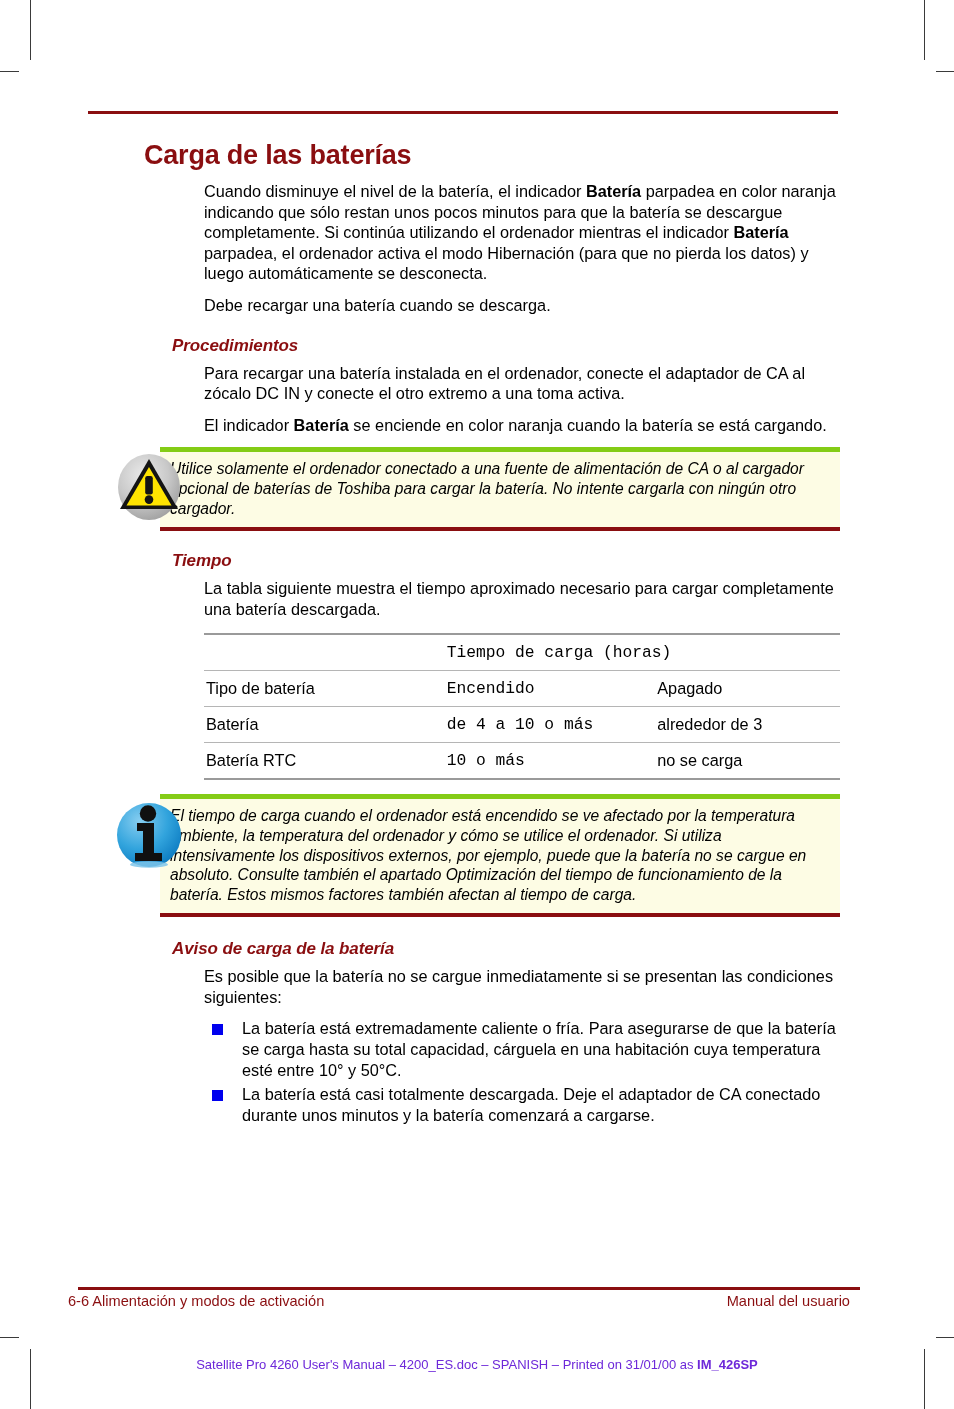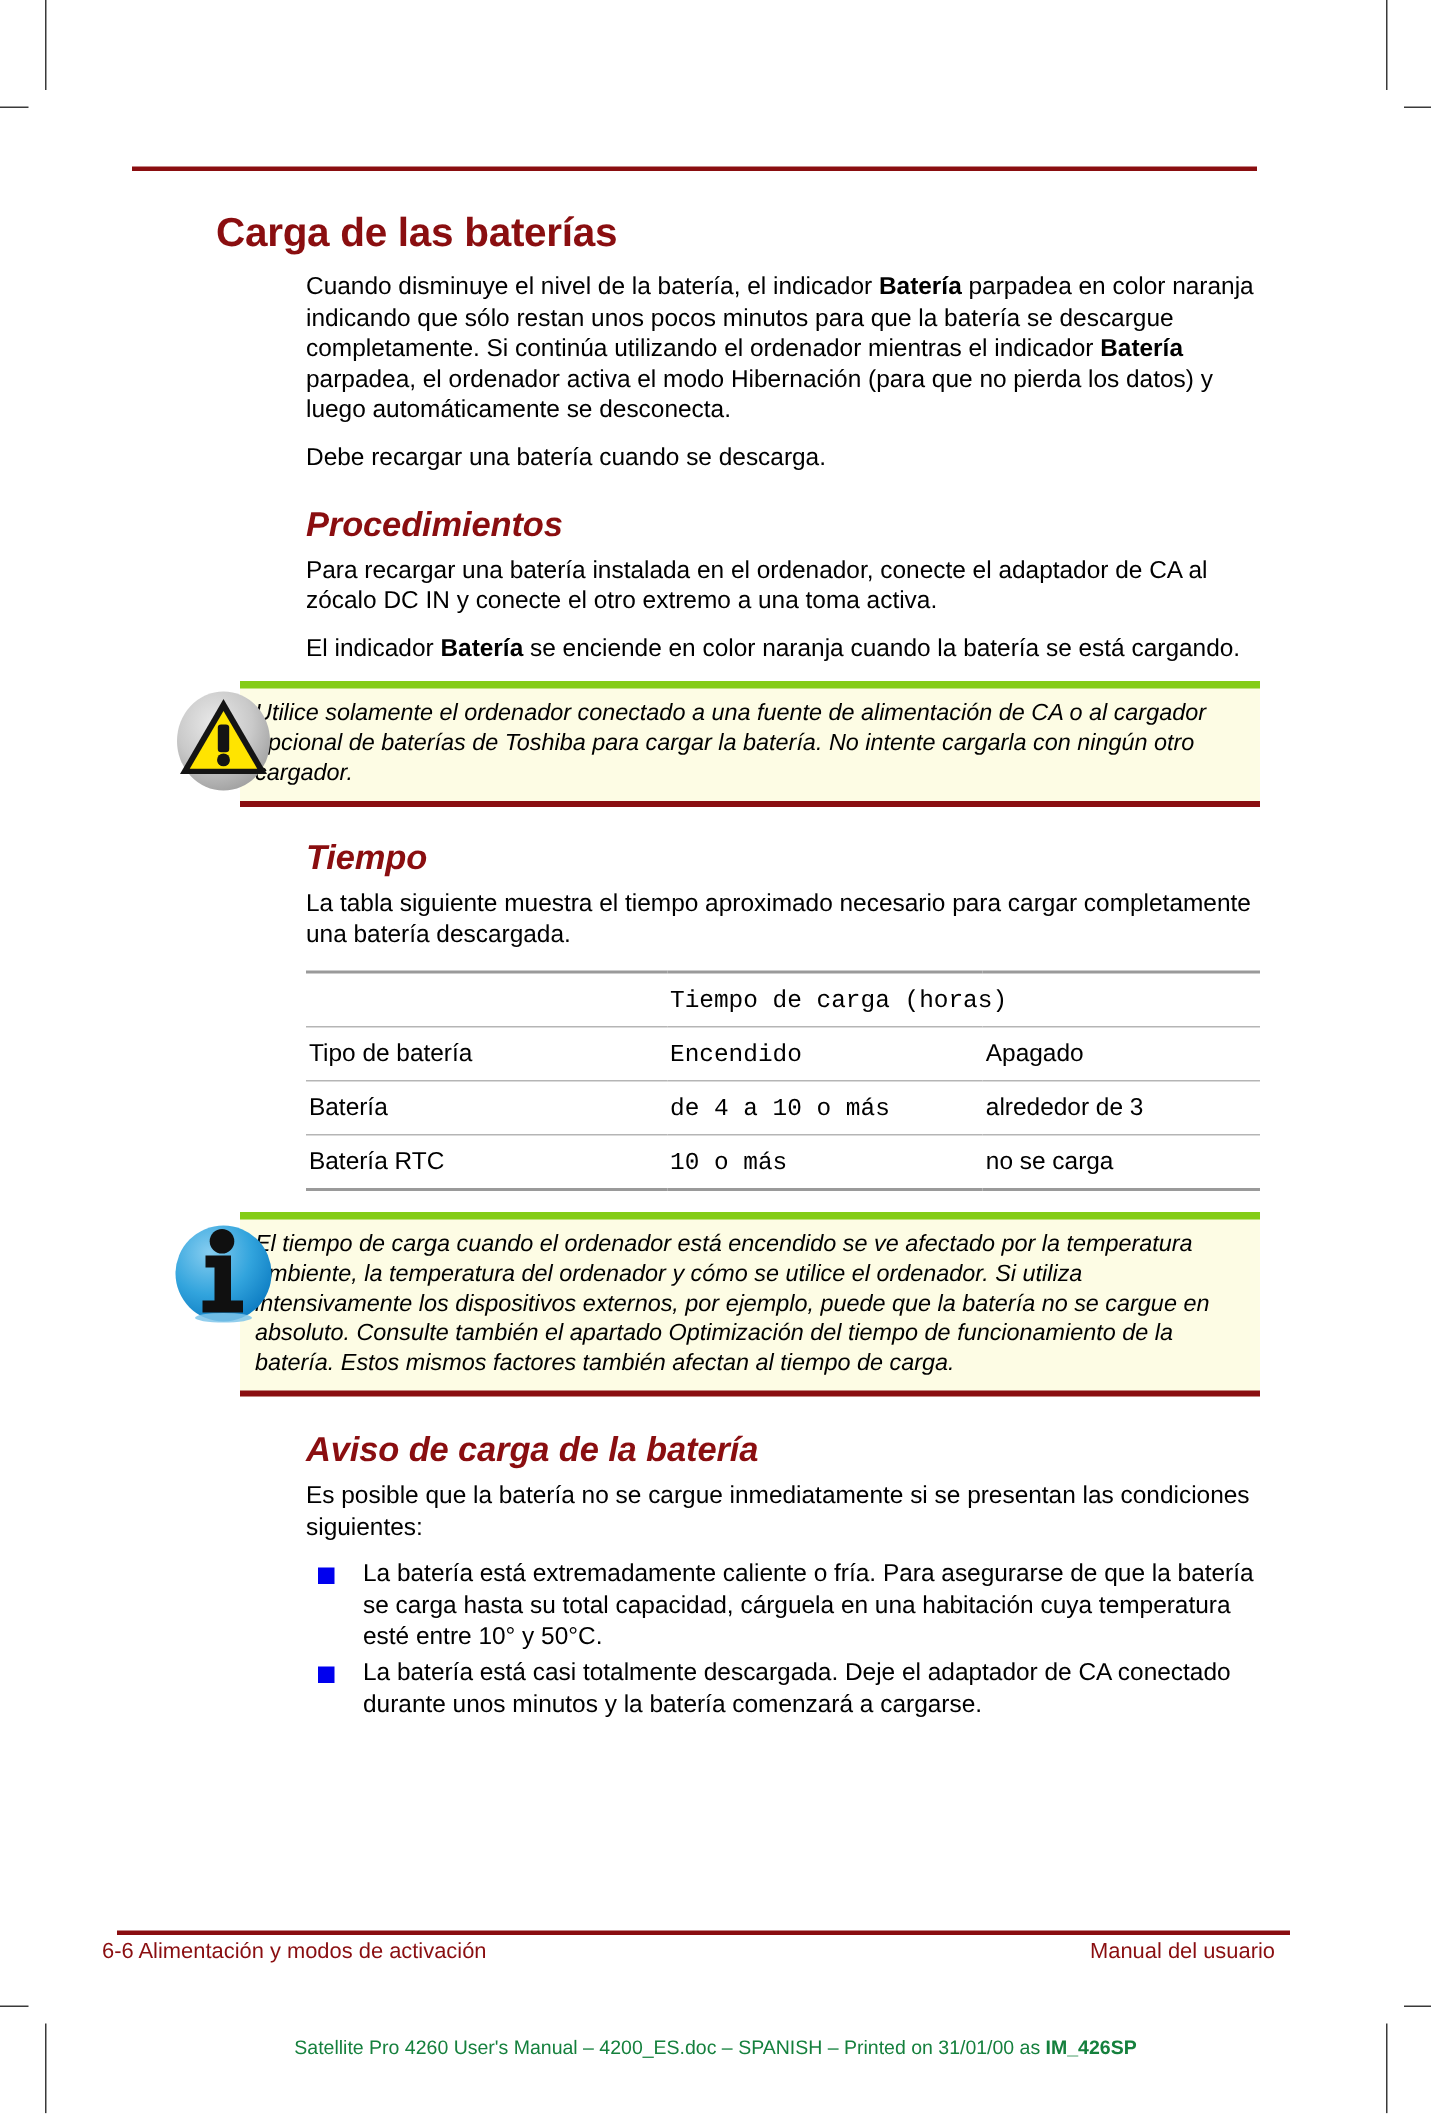--- a/index.html
+++ b/index.html
@@ -44,25 +44,25 @@
 
   h1.section-title {
     font-size: 27px;
     font-weight: bold;
     color: #8a0e10;
     margin: 0 0 10px 56px;
     letter-spacing: -0.2px;
   }
 
   h2.sub-title {
-    font-size: 23px;
+    font-size: 17px;
     font-weight: bold;
     font-style: italic;
     color: #8a0e10;
-    margin: 20px 0 7px 116px;
+    margin: 20px 0 7px 84px;
     letter-spacing: -0.1px;
   }
 
   p.body-text {
     font-size: 16.3px;
     line-height: 20.6px;
     margin: 0 0 11px 116px;
     color: #000;
     max-width: 636px;
   }
@@ -166,21 +166,21 @@
   .footer-left { letter-spacing: 0; }
   .footer-right { letter-spacing: 0; }
 
   .printline {
     position: absolute;
     left: 0;
     top: 1357px;
     width: 954px;
     text-align: center;
     font-size: 13px;
-    color: #15803d;
+    color: #6d28d9;
   }
   .printline b { font-weight: bold; }
 </style>
 </head>
 <body>
 
 <div id="page">
 
   <div class="cropmark cm-v" style="left:30px; top:0px; height:60px;"></div>
   <div class="cropmark cm-h" style="left:0px; top:71px; width:19px;"></div>

